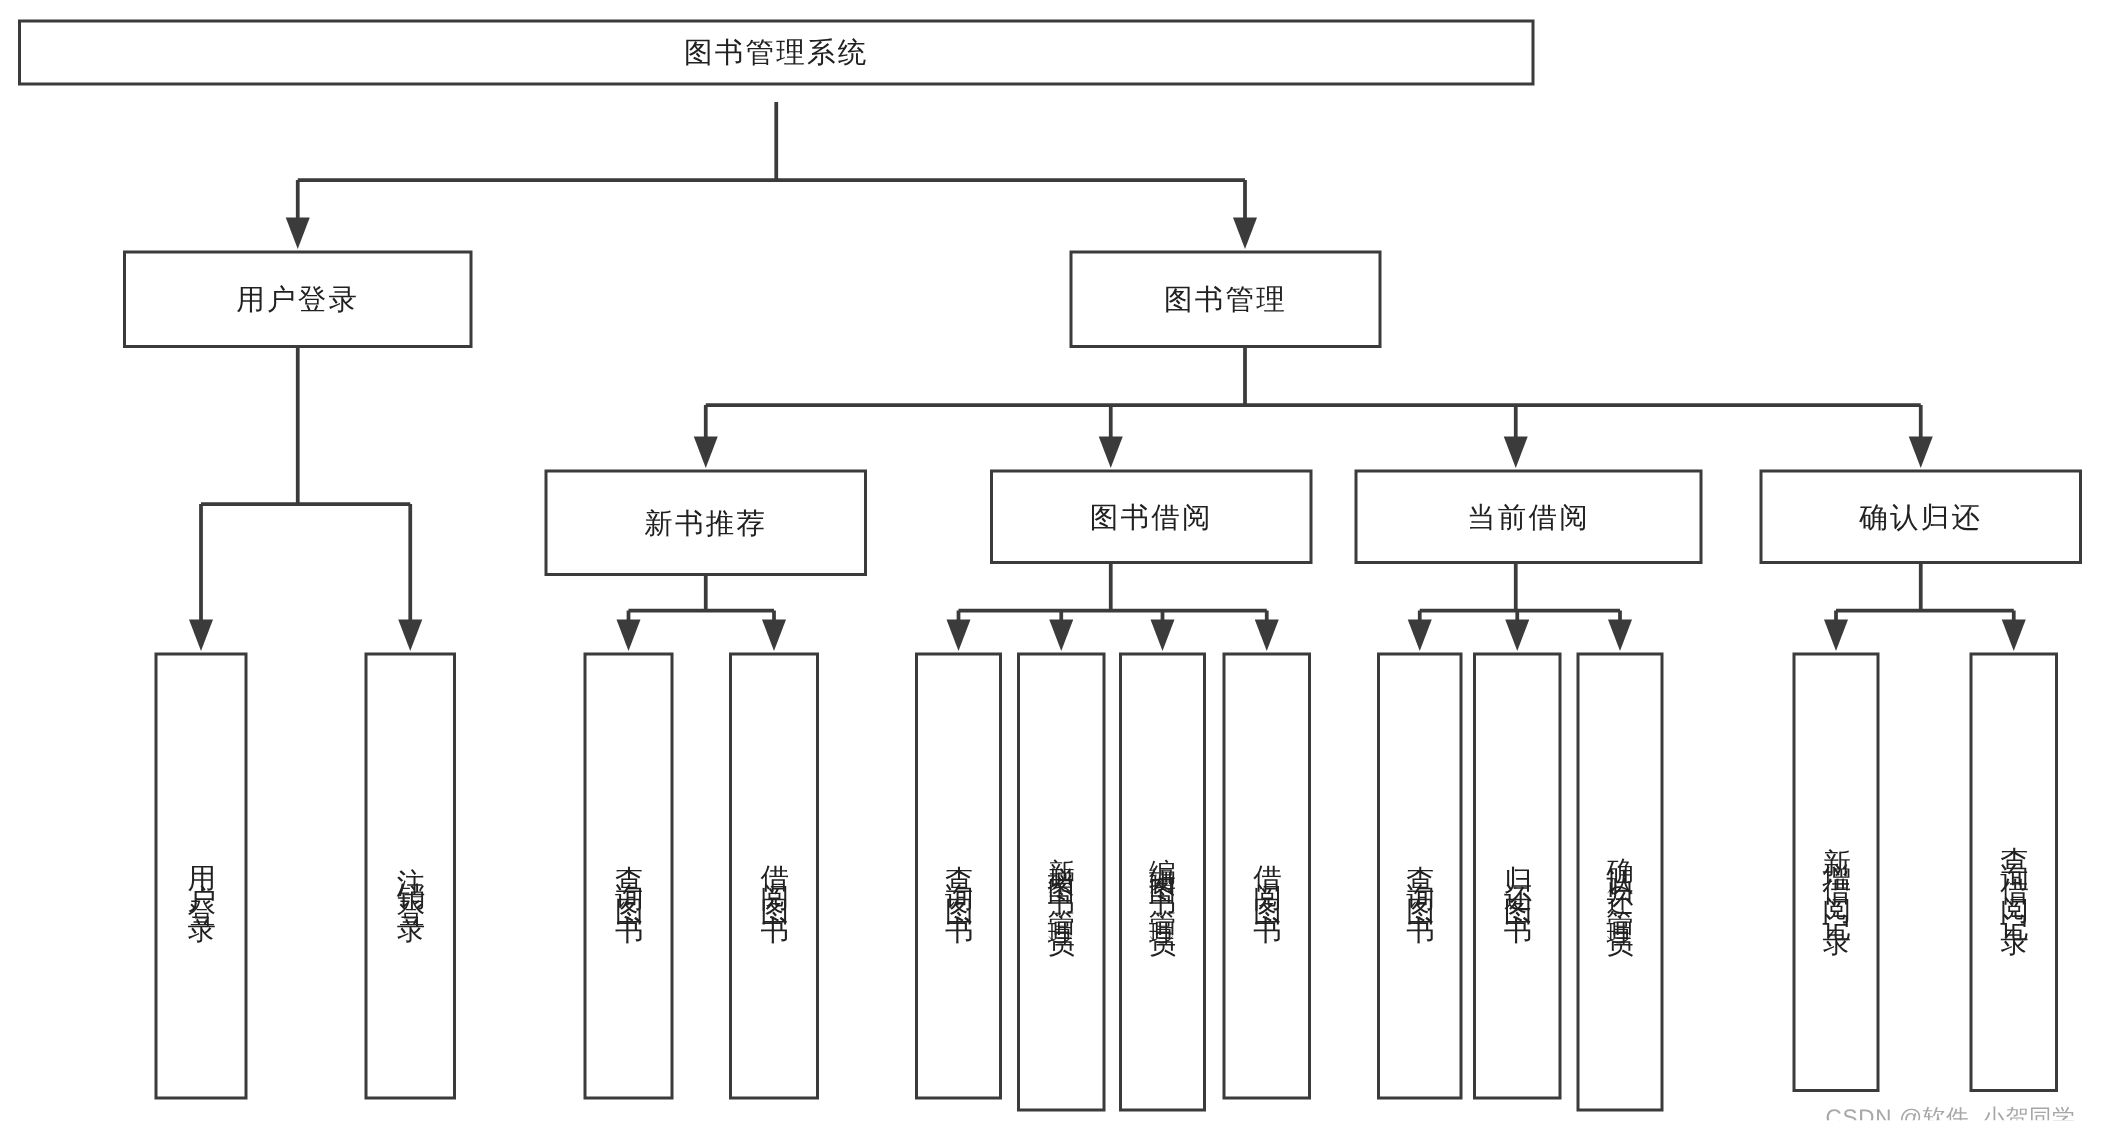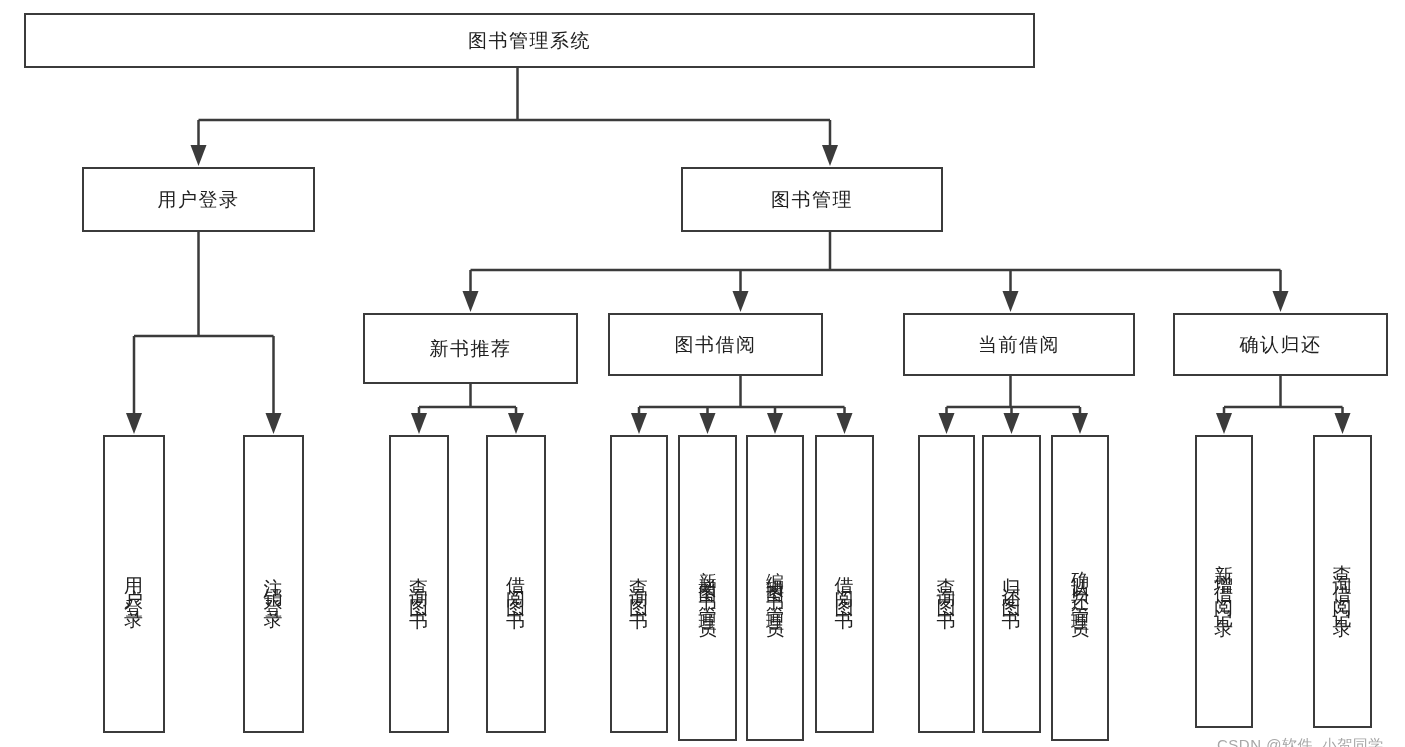--- a/index.html
+++ b/index.html
@@ -90,27 +90,27 @@
       <polygon points="1003.5,413 1019.5,413 1011.5,434"></polygon>
       <polygon points="1072,413 1088,413 1080,434"></polygon>
     </g>
     <g>
       <path d="M1280.5 376 V407 M1224 407 H1342.5 M1224 407 V415 M1342.5 407 V415"></path>
       <polygon points="1216,413 1232,413 1224,434"></polygon>
       <polygon points="1334.5,413 1350.5,413 1342.5,434"></polygon>
     </g>
   </svg>
 
-  <div class="node h" style="left:24px;top:13px;width:1011px;height:55px">图书管理系统</div>
+  <div class="node h" style="left:12px;top:13px;width:1011px;height:44px">图书管理系统</div>
 
   <div class="node h" style="left:82px;top:167px;width:233px;height:65px">用户登录</div>
-  <div class="node h" style="left:681px;top:167px;width:262px;height:65px">图书管理</div>
+  <div class="node h" style="left:713px;top:167px;width:208px;height:65px">图书管理</div>
 
   <div class="node h" style="left:363px;top:313px;width:215px;height:71px">新书推荐</div>
-  <div class="node h" style="left:608px;top:313px;width:215px;height:63px">图书借阅</div>
+  <div class="node h" style="left:660px;top:313px;width:215px;height:63px">图书借阅</div>
   <div class="node h" style="left:903px;top:313px;width:232px;height:63px">当前借阅</div>
   <div class="node h" style="left:1173px;top:313px;width:215px;height:63px">确认归还</div>
 
   <div class="node v" style="left:103px;top:435px;width:62px;height:298px">
     <span class="vtext">用户登录</span>
   </div>
   <div class="node v" style="left:243px;top:435px;width:61px;height:298px">
     <span class="vtext">注销登录</span>
   </div>
 

